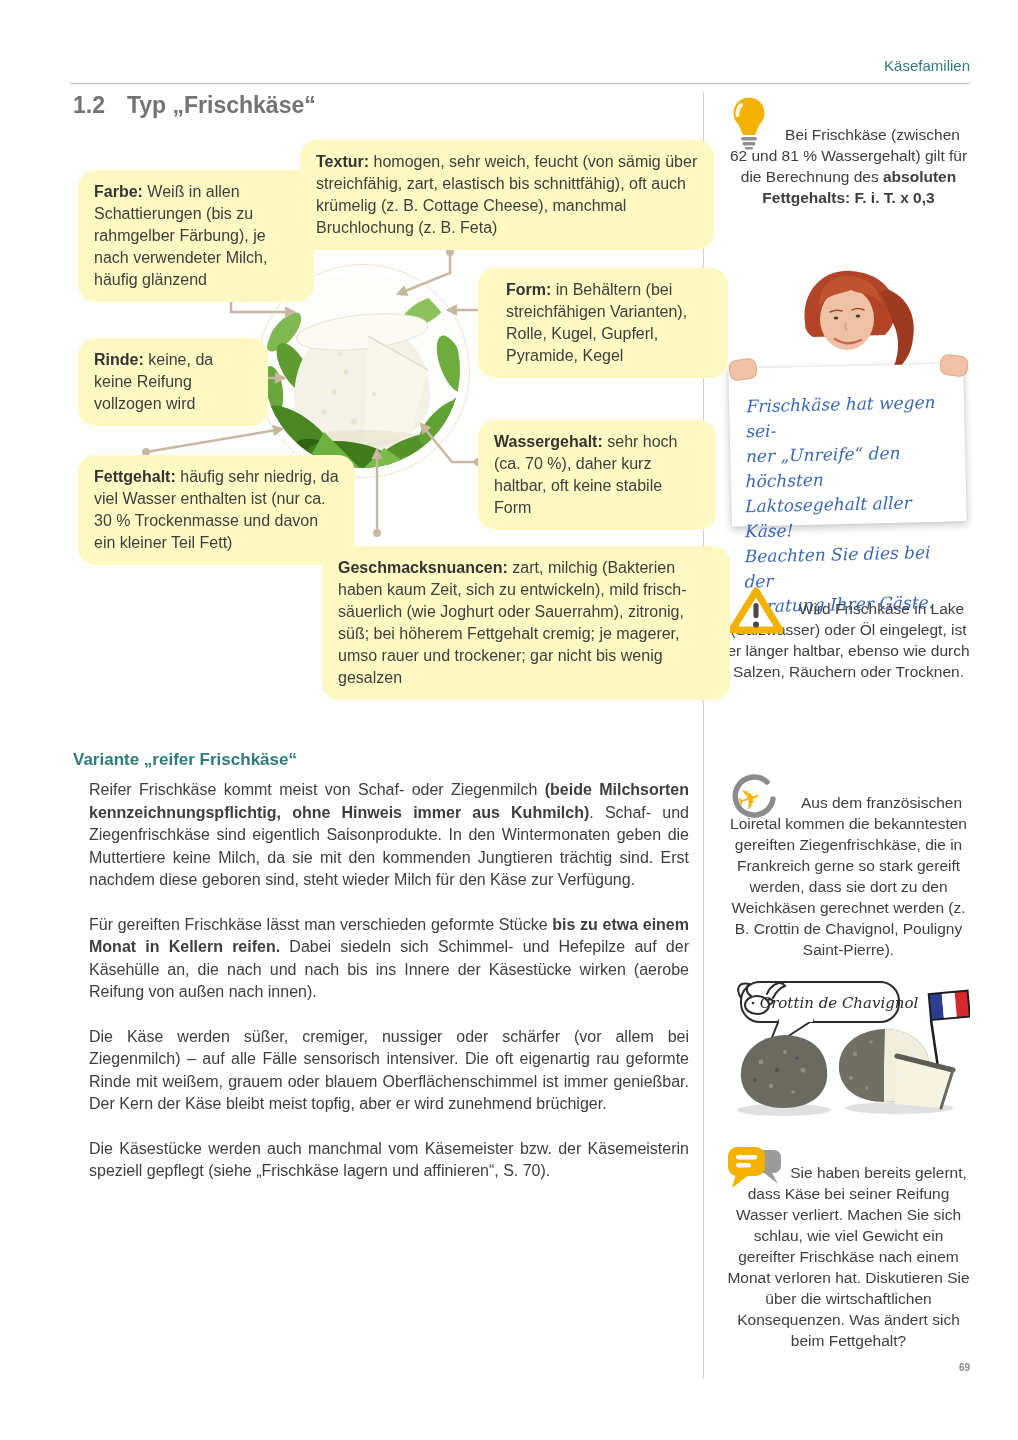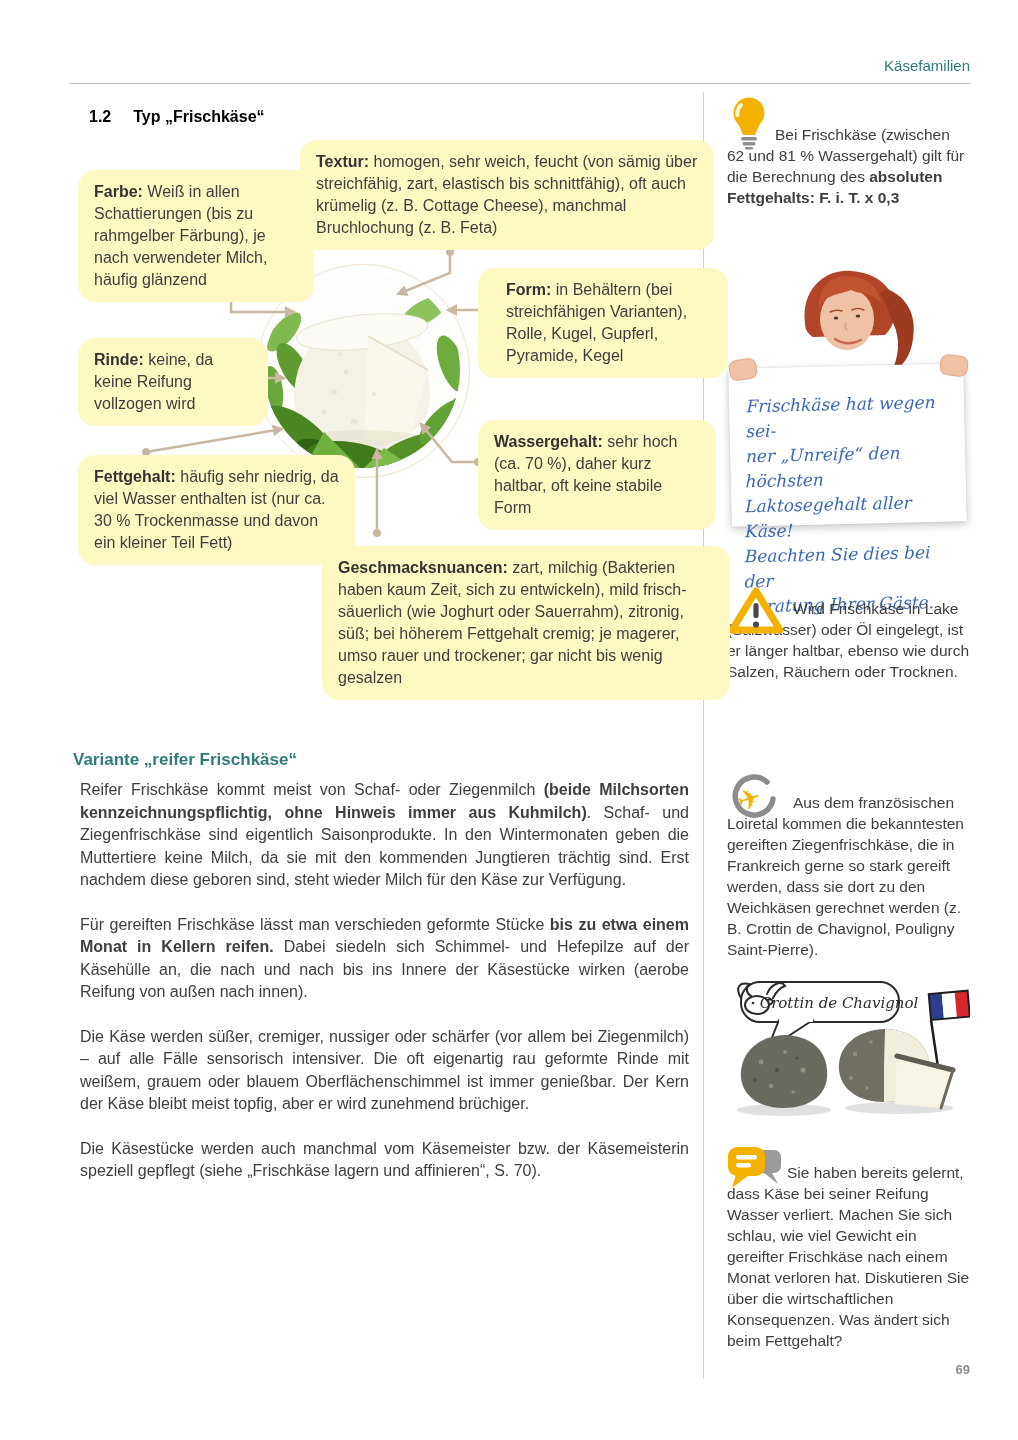--- a/index.html
+++ b/index.html
@@ -3,46 +3,46 @@
 <meta charset="utf-8">
 <style>
   html,body{margin:0;padding:0;background:#ffffff;}
   body{width:1018px;height:1440px;position:relative;font-family:"Liberation Sans",sans-serif;color:#3E3E3E;}
   .page{position:absolute;inset:0;width:1000px;height:1440px;background:#fff;overflow:hidden;}
 
   
   .kopf{position:absolute;top:57px;left:70px;width:900px;text-align:right;font-size:15px;color:#2E7C79;}
   .toprule{position:absolute;top:83px;left:70px;width:900px;height:1px;background:#BDBDBD;}
   .divider{position:absolute;left:703px;top:92px;width:1px;height:1286px;background:#CFCFCF;}
-  h1{position:absolute;left:73px;top:92px;margin:16px;font-size:16px;font-weight:bold;color:#000000;}
+  h1{position:absolute;left:73px;top:92px;margin:0;font-size:23px;font-weight:bold;color:#737373;}
   h1 .hnum{margin-right:22px;}
 
   
   .callout{position:absolute;background:#fef9c3;border-radius:17px;padding:11px 16px;font-size:16px;line-height:22px;color:#3E3E3E;z-index:3;}
   .callout b{color:#333;}
   #box-farbe{left:78px;top:170px;width:204px;}
   #box-textur{left:300px;top:140px;width:382px;}
   #box-form{left:478px;top:268px;width:206px;padding-left:28px;}
   #box-rinde{left:78px;top:338px;width:158px;}
   #box-wasser{left:478px;top:420px;width:206px;}
   #box-fett{left:78px;top:455px;width:245px;}
   #box-geschmack{left:322px;top:546px;width:376px;}
 
   .connectors{position:absolute;left:0;top:0;z-index:2;pointer-events:none;}
   .ring{position:absolute;left:256px;top:264px;width:212px;height:212px;border:1.5px solid #F0E2C6;border-radius:50%;z-index:1;}
   .photo{position:absolute;left:264px;top:272px;width:196px;height:196px;border-radius:50%;overflow:hidden;z-index:1;}
 
   
   .main-col{position:absolute;left:73px;top:750px;width:616px;}
   .main-col h3{margin:0 0 9px 0;font-size:17px;color:#2E7C79;}
-  .main-col p{margin:0 0 22px 7px;font-size:16px;line-height:22.5px;text-align:justify;}
+  .main-col p{margin:0 0 22px 16px;font-size:16px;line-height:22.5px;text-align:justify;}
 
   
   .side{position:absolute;left:727px;width:243px;font-size:15.5px;line-height:21px;}
-  .side p{margin:0;}
+  .side p{margin:0;text-align:center;}
   .side .icon{position:absolute;}
   #side-tip{top:124px;}   #side-tip p{text-indent:48px;}
   #side-warning{top:598px;} #side-warning p{text-indent:66px;}
   #side-travel{top:792px;}  #side-travel p{text-indent:66px;}
   #side-task{top:1162px;}   #side-task p{text-indent:60px;}
   #icon-bulb{left:2px;top:-28px;}
   #icon-warning{left:0px;top:-13px;}
   #icon-globe{left:0px;top:-19px;}
   #icon-chat{left:0px;top:-15px;}
 
@@ -53,21 +53,21 @@
          box-shadow:0 3px 9px rgba(0,0,0,.22),0 0 2px rgba(0,0,0,.12);padding:26px 10px 10px 14px;}
   .handwriting{font-family:"DejaVu Serif",serif;font-style:italic;color:#3A68B2;font-size:17px;line-height:25px;white-space:pre-line;transform:skewX(-2deg);}
   .hand{position:absolute;width:26px;height:19px;background:#EFC2A6;border-radius:8px;border:1px solid #E0A988;z-index:4;}
   #hand-left{left:2px;top:96px;transform:rotate(-8deg);}
   #hand-right{left:213px;top:92px;transform:rotate(7deg);}
 
   
   .crottin-fig{position:absolute;left:727px;top:978px;width:243px;height:165px;}
   .bubble-label{font-family:"DejaVu Serif",serif;font-style:italic;fill:#2B2B2B;}
 
-  .pagenum{position:absolute;left:930px;top:1362px;width:40px;text-align:right;font-size:13px;font-weight:bold;color:#8C8C8C;}
+  .pagenum{position:absolute;left:930px;top:1362px;width:40px;text-align:right;font-size:10px;font-weight:bold;color:#8C8C8C;}
 </style>
 </head>
 <body>
 
 <div class="page">
 
   <div class="kopf">Käsefamilien</div>
   <div class="toprule"></div>
   <div class="divider"></div>
 

